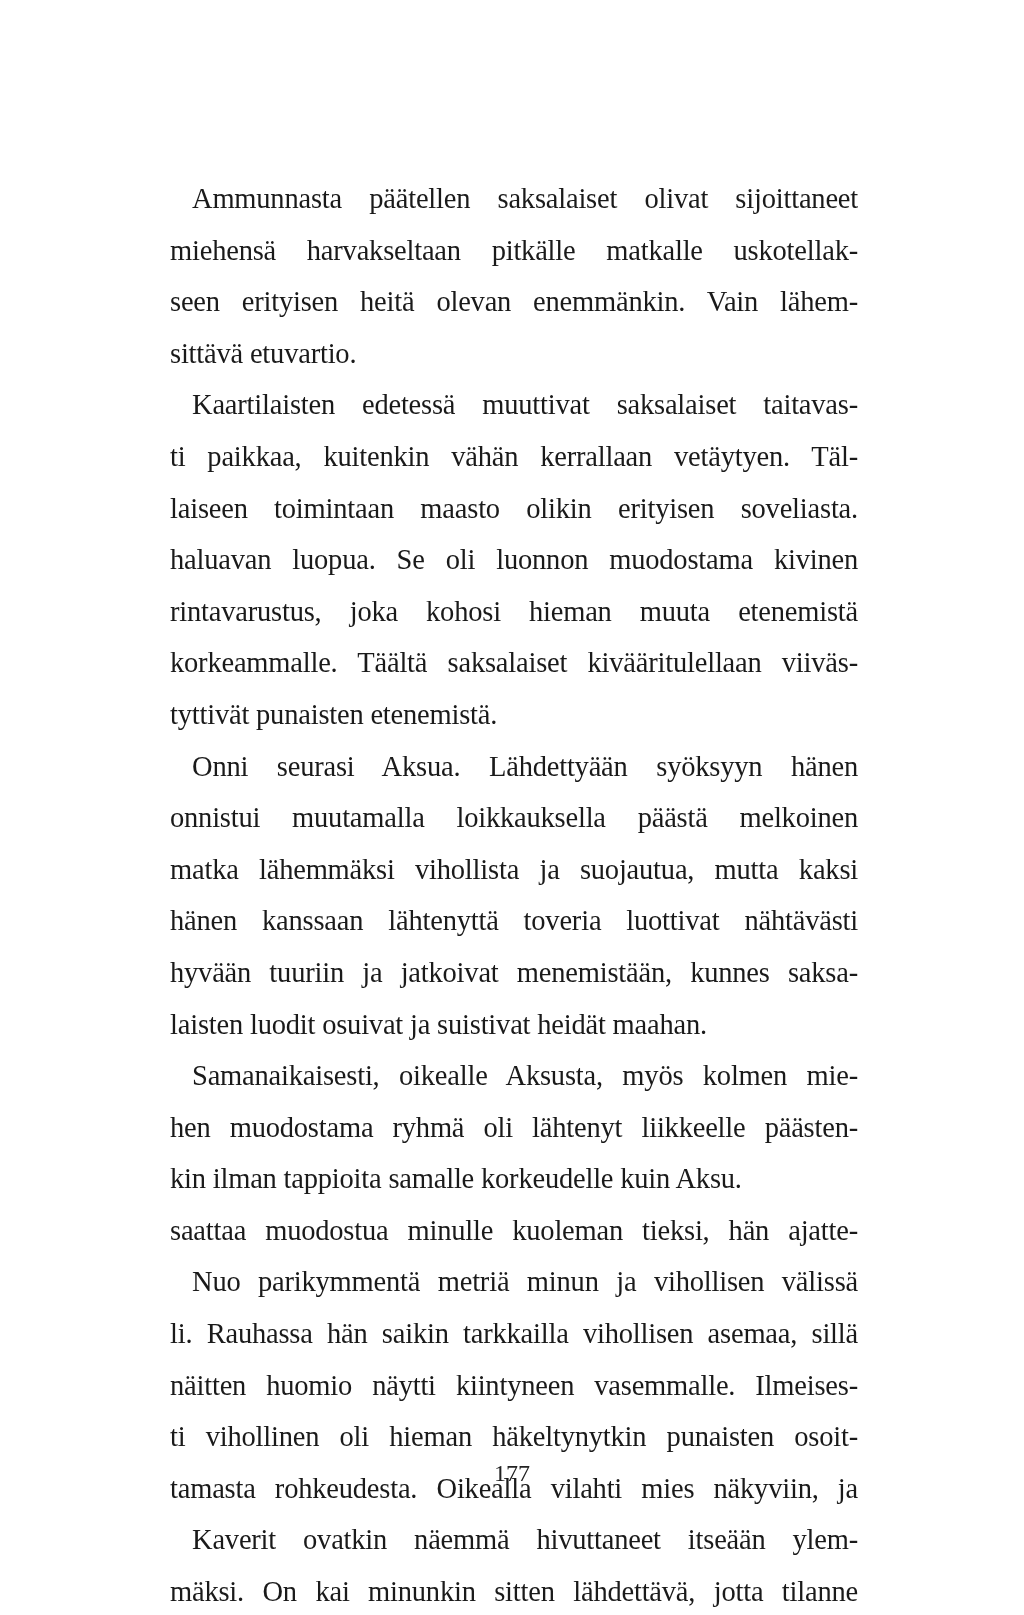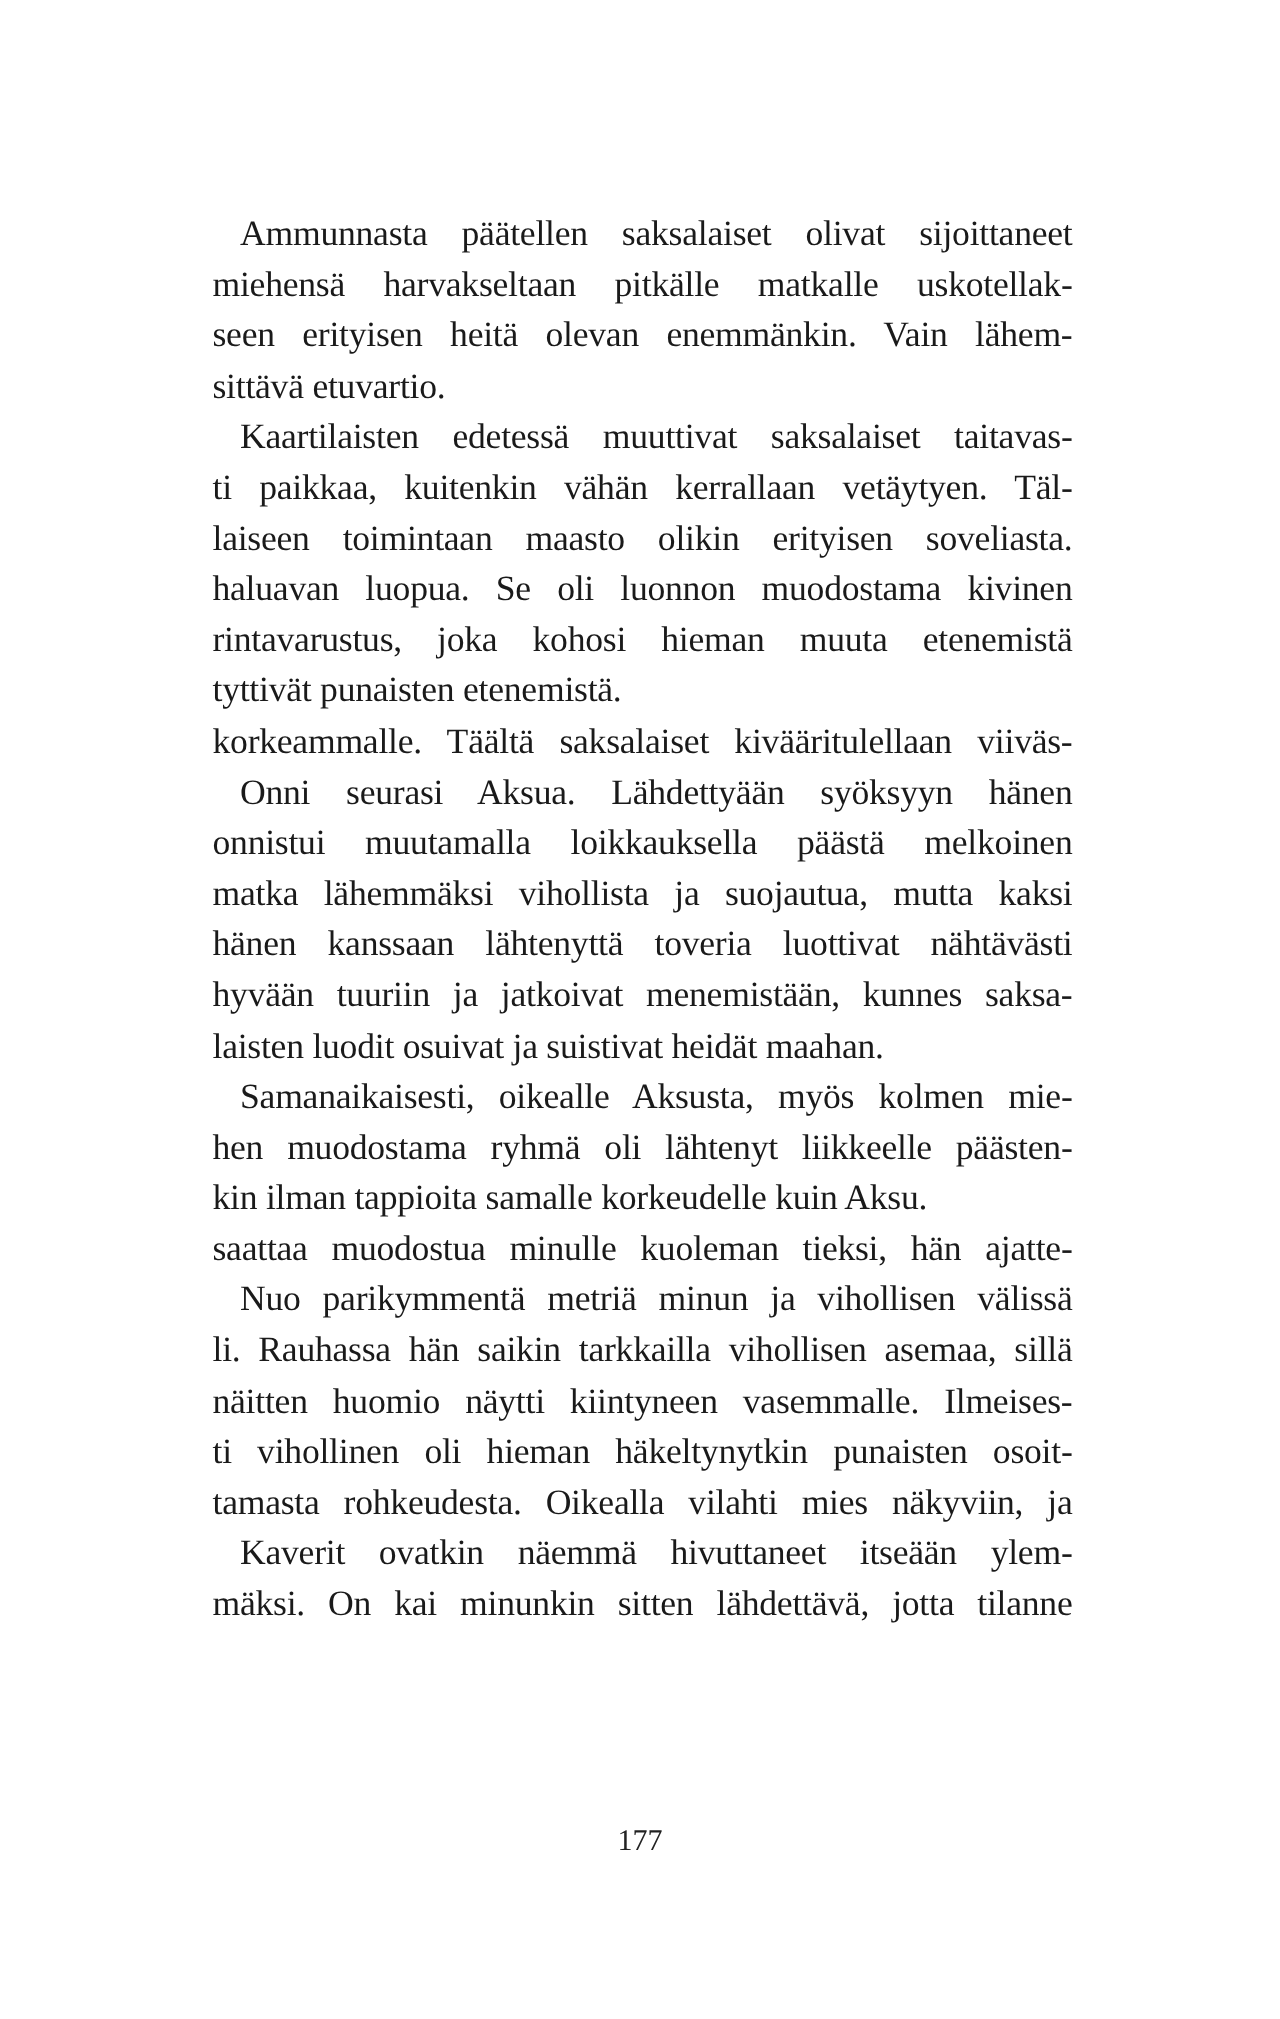--- a/index.html
+++ b/index.html
@@ -10,20 +10,21 @@
     font-family: "Liberation Serif", "DejaVu Serif", serif;
   }
   .text-block {
     position: absolute; left: 170px; top: 168px; width: 688px;
   }
   .line {
     display: block; height: 40.6px; line-height: 40.6px;
     font-size: 28.5px; white-space: nowrap;
     text-align: justify; text-align-last: justify;
     letter-spacing: -0.2px;
+    margin-top: 11px;
   }
   .line.last { text-align-last: left; }
   .line.indent { padding-left: 22px; }
   .page-number {
     position: absolute; left: 0; width: 1024px; top: 1460px;
     text-align: center; font-size: 24px; color: #222;
   }
 </style>
 </head>
 <body>
@@ -37,22 +38,22 @@
       <span class="line">seen erityisen heitä olevan enemmänkin. Vain lähem-</span>
       <span class="line last">sittävä etuvartio.</span>
     </div>
 
     <div>
       <span class="line indent">Kaartilaisten edetessä muuttivat saksalaiset taitavas-</span>
       <span class="line">ti paikkaa, kuitenkin vähän kerrallaan vetäytyen. Täl-</span>
       <span class="line">laiseen toimintaan maasto olikin erityisen soveliasta.</span>
       <span class="line">haluavan luopua. Se oli luonnon muodostama kivinen</span>
       <span class="line">rintavarustus, joka kohosi hieman muuta etenemistä</span>
+      <span class="line">korkeammalle. Täältä saksalaiset kivääritulellaan viiväs-</span>
       <span class="line last">tyttivät punaisten etenemistä.</span>
-      <span class="line">korkeammalle. Täältä saksalaiset kivääritulellaan viiväs-</span>
     </div>
 
     <div>
       <span class="line indent">Onni seurasi Aksua. Lähdettyään syöksyyn hänen</span>
       <span class="line">onnistui muutamalla loikkauksella päästä melkoinen</span>
       <span class="line">matka lähemmäksi vihollista ja suojautua, mutta kaksi</span>
       <span class="line">hänen kanssaan lähtenyttä toveria luottivat nähtävästi</span>
       <span class="line">hyvään tuuriin ja jatkoivat menemistään, kunnes saksa-</span>
       <span class="line last">laisten luodit osuivat ja suistivat heidät maahan.</span>
     </div>

